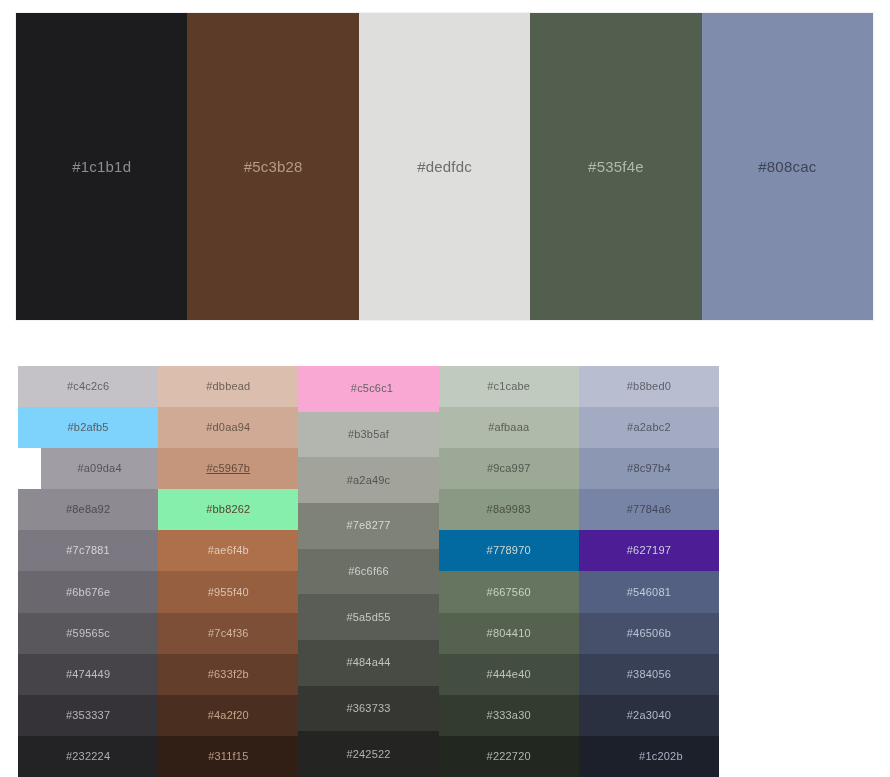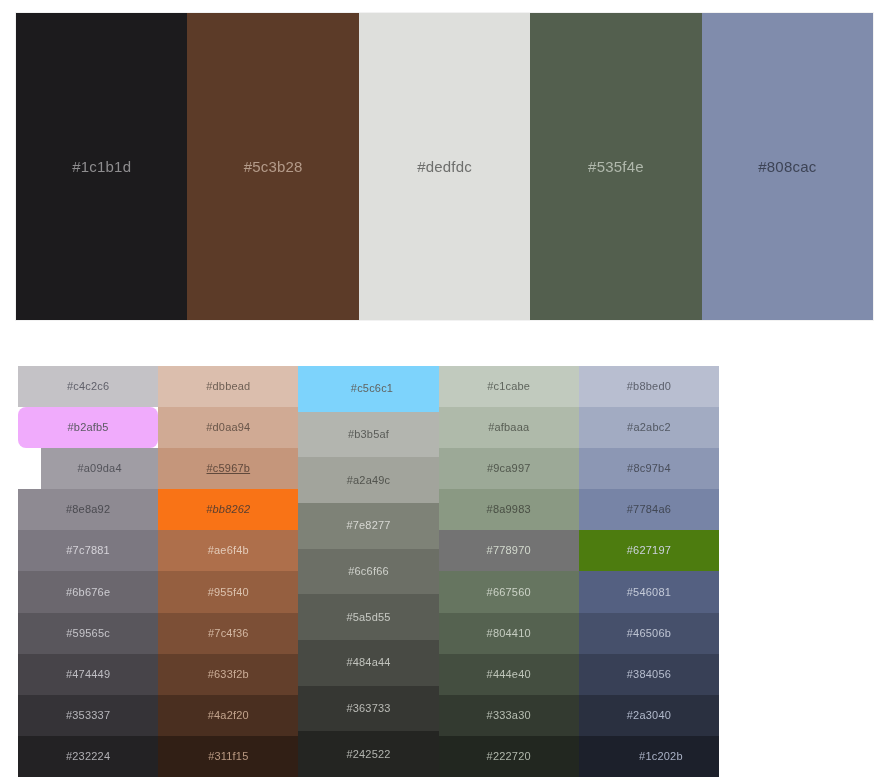--- a/index.html
+++ b/index.html
@@ -100,21 +100,21 @@
       <div class="base-swatch" style="background: rgb(128, 140, 172);">
         <span class="base-label" style="color: rgb(61, 68, 86);">#808cac</span>
       </div>
     </div>
 
   <div class="shade-grid" id="shade-grid">
       <div class="shade-col">
         <div class="shade-cell" style="background: rgb(196, 194, 198);">
           <span class="shade-label" style="color: rgb(96, 96, 106);">#c4c2c6</span>
         </div>
-        <div class="shade-cell" style="background: #f0abfc; border-radius: 8px;">
+        <div class="shade-cell" style="background: #7dd3fc;">
           <span class="shade-label" style="color: rgb(90, 90, 98);">#b2afb5</span>
         </div>
         <div class="shade-cell" style="background: rgb(160, 157, 164); margin-left: 23px;">
           <span class="shade-label" style="color: rgb(83, 83, 90);">#a09da4</span>
         </div>
         <div class="shade-cell" style="background: rgb(142, 138, 146);">
           <span class="shade-label" style="color: rgb(74, 74, 80);">#8e8a92</span>
         </div>
         <div class="shade-cell" style="background: rgb(124, 120, 129);">
           <span class="shade-label" style="color: rgb(214, 212, 218);">#7c7881</span>
@@ -138,21 +138,21 @@
       <div class="shade-col">
         <div class="shade-cell" style="background: rgb(219, 190, 173);">
           <span class="shade-label" style="color: rgb(111, 96, 85);">#dbbead</span>
         </div>
         <div class="shade-cell" style="background: rgb(208, 170, 148);">
           <span class="shade-label" style="color: rgb(104, 85, 73);">#d0aa94</span>
         </div>
         <div class="shade-cell" style="background: rgb(197, 150, 123);">
           <span class="shade-label" style="color: rgb(96, 73, 60); text-decoration: underline;">#c5967b</span>
         </div>
-        <div class="shade-cell" style="background: #f97316; font-style: italic;">
+        <div class="shade-cell" style="background: #86efac;">
           <span class="shade-label" style="color: rgb(90, 63, 48);">#bb8262</span>
         </div>
         <div class="shade-cell" style="background: rgb(174, 111, 75);">
           <span class="shade-label" style="color: rgb(227, 203, 185);">#ae6f4b</span>
         </div>
         <div class="shade-cell" style="background: rgb(149, 95, 64);">
           <span class="shade-label" style="color: rgb(220, 194, 174);">#955f40</span>
         </div>
         <div class="shade-cell" style="background: rgb(124, 79, 54);">
           <span class="shade-label" style="color: rgb(211, 183, 162);">#7c4f36</span>
@@ -161,21 +161,21 @@
           <span class="shade-label" style="color: rgb(203, 173, 151);">#633f2b</span>
         </div>
         <div class="shade-cell" style="background: rgb(74, 47, 32);">
           <span class="shade-label" style="color: rgb(194, 163, 140);">#4a2f20</span>
         </div>
         <div class="shade-cell" style="background: rgb(49, 31, 21);">
           <span class="shade-label" style="color: rgb(185, 153, 130);">#311f15</span>
         </div>
       </div>
       <div class="shade-col">
-        <div class="shade-cell" style="background: #7dd3fc; padding-left: 7px;">
+        <div class="shade-cell" style="background: #f9a8d4; padding-left: 7px;">
           <span class="shade-label" style="color: rgb(97, 99, 96);">#c5c6c1</span>
         </div>
         <div class="shade-cell" style="background: rgb(179, 181, 175);">
           <span class="shade-label" style="color: rgb(90, 92, 88);">#b3b5af</span>
         </div>
         <div class="shade-cell" style="background: rgb(162, 164, 156);">
           <span class="shade-label" style="color: rgb(82, 84, 78);">#a2a49c</span>
         </div>
         <div class="shade-cell" style="background: rgb(126, 130, 119);">
           <span class="shade-label" style="color: rgb(215, 216, 211);">#7e8277</span>
@@ -202,21 +202,21 @@
         </div>
         <div class="shade-cell" style="background: rgb(175, 186, 170);">
           <span class="shade-label" style="color: rgb(88, 94, 84);">#afbaaa</span>
         </div>
         <div class="shade-cell" style="background: rgb(156, 169, 151);">
           <span class="shade-label" style="color: rgb(80, 86, 76);">#9ca997</span>
         </div>
         <div class="shade-cell" style="background: rgb(138, 153, 131);">
           <span class="shade-label" style="color: rgb(73, 79, 68);">#8a9983</span>
         </div>
-        <div class="shade-cell" style="background: #737373;">
+        <div class="shade-cell" style="background: #0369a1;">
           <span class="shade-label" style="color: rgb(211, 218, 206);">#778970</span>
         </div>
         <div class="shade-cell" style="background: rgb(102, 117, 96);">
           <span class="shade-label" style="color: rgb(204, 211, 199);">#667560</span>
         </div>
         <div class="shade-cell" style="background: rgb(85, 98, 80);">
           <span class="shade-label" style="color: rgb(197, 204, 192);">#804410</span>
         </div>
         <div class="shade-cell" style="background: rgb(68, 78, 64);">
           <span class="shade-label" style="color: rgb(190, 197, 185);">#444e40</span>
@@ -234,21 +234,21 @@
         </div>
         <div class="shade-cell" style="background: rgb(162, 171, 194);">
           <span class="shade-label" style="color: rgb(82, 88, 99);">#a2abc2</span>
         </div>
         <div class="shade-cell" style="background: rgb(140, 151, 180);">
           <span class="shade-label" style="color: rgb(73, 78, 91);">#8c97b4</span>
         </div>
         <div class="shade-cell" style="background: rgb(119, 132, 166);">
           <span class="shade-label" style="color: rgb(65, 71, 84);">#7784a6</span>
         </div>
-        <div class="shade-cell" style="background: #4d7c0f;">
+        <div class="shade-cell" style="background: #4c1d95;">
           <span class="shade-label" style="color: rgb(204, 210, 222);">#627197</span>
         </div>
         <div class="shade-cell" style="background: rgb(84, 96, 129);">
           <span class="shade-label" style="color: rgb(197, 203, 217);">#546081</span>
         </div>
         <div class="shade-cell" style="background: rgb(70, 80, 107);">
           <span class="shade-label" style="color: rgb(190, 196, 211);">#46506b</span>
         </div>
         <div class="shade-cell" style="background: rgb(56, 64, 86);">
           <span class="shade-label" style="color: rgb(183, 190, 207);">#384056</span>

